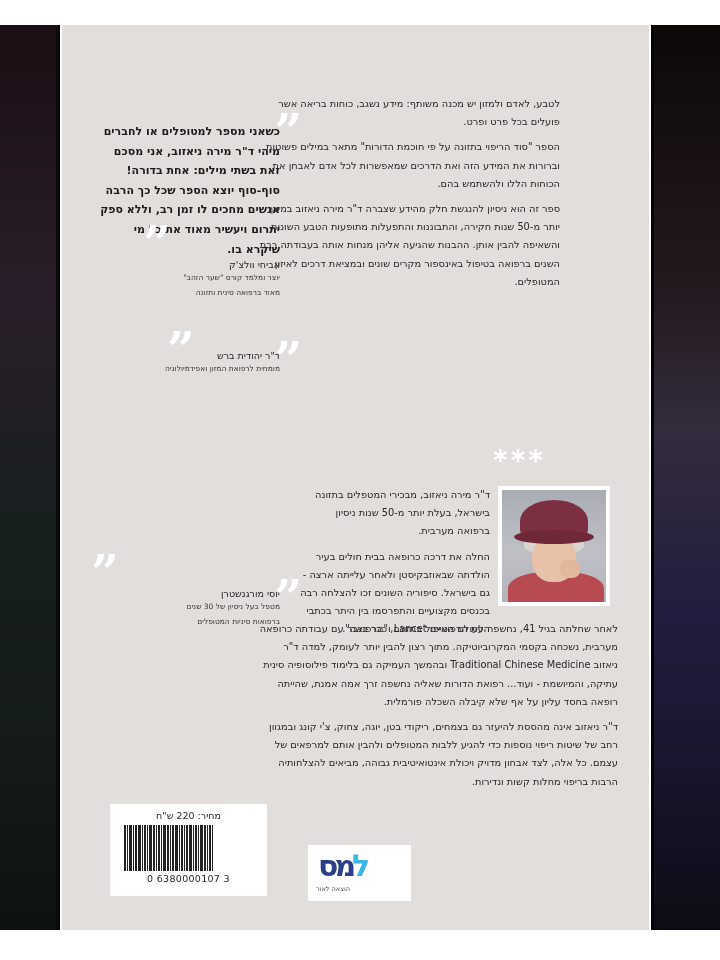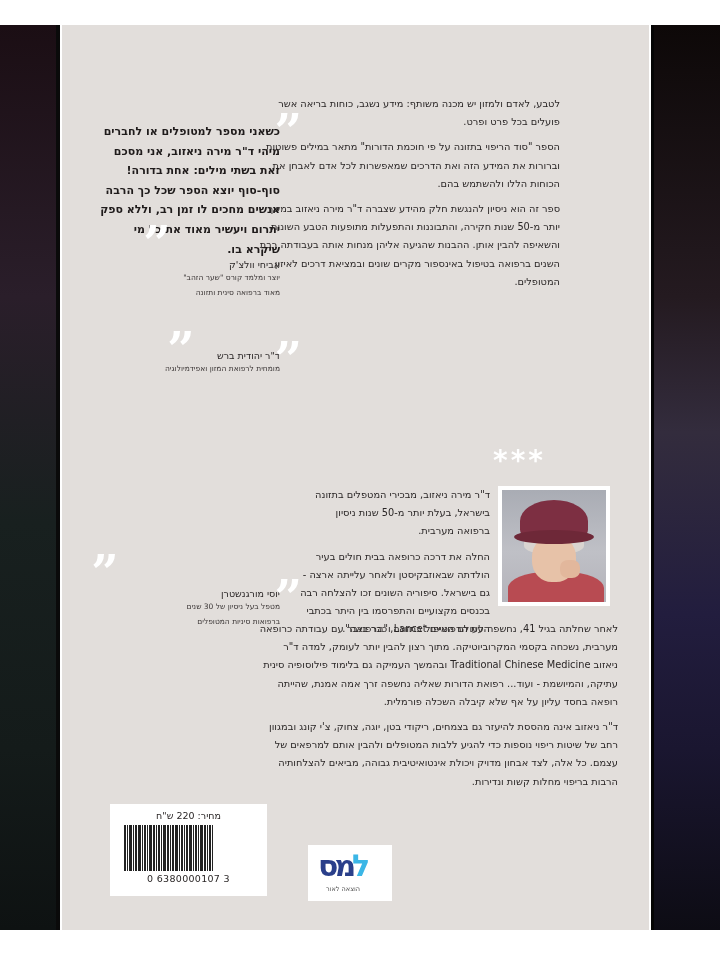--- a/index.html
+++ b/index.html
@@ -54,25 +54,25 @@
     .q1 { left: 100px; top: 122px; width: 180px; }
     .q2 { left: 100px; top: 350px; width: 180px; }
     .q3 { left: 100px; top: 588px; width: 180px; }
 
     .barcode-box { position: absolute; left: 110px; top: 804px; width: 157px; height: 92px; background: #ffffff; padding: 6px 8px; text-align: center; }
     .price { font-size: 9.5px; color: #2a2626; direction: rtl; }
     .bars { height: 46px; margin: 4px 6px 2px; display: flex; align-items: stretch; gap: 1px; }
     .bars span { display: block; background: #222; }
     .barnum { font-size: 9.5px; color: #2a2626; letter-spacing: 0.3px; }
 
-    .logo-box { position: absolute; left: 308px; top: 845px; width: 84px; height: 56px; background: #ffffff; }
+    .logo-box { position: absolute; left: 308px; top: 845px; width: 103px; height: 56px; background: #ffffff; }
     .logo-mark { position: absolute; left: 10px; top: 6px; font-size: 30px; font-weight: bold; line-height: 1; letter-spacing: -4px; direction: rtl; }
     .logo-mark .l1 { color: #3bb6e6; }
     .logo-mark .l2 { color: #2a3f8a; }
-    .logo-sub { position: absolute; left: 18px; top: 40px; font-size: 6.5px; color: #555; direction: rtl; }
+    .logo-sub { position: absolute; left: 8px; top: 40px; font-size: 6.5px; color: #555; direction: rtl; }
   </style>
 </head>
 <body>
 
 <div class="book">
   <div class="strip-left"></div>
   <div class="panel"></div>
   <div class="strip-right"></div>
 </div>
 

